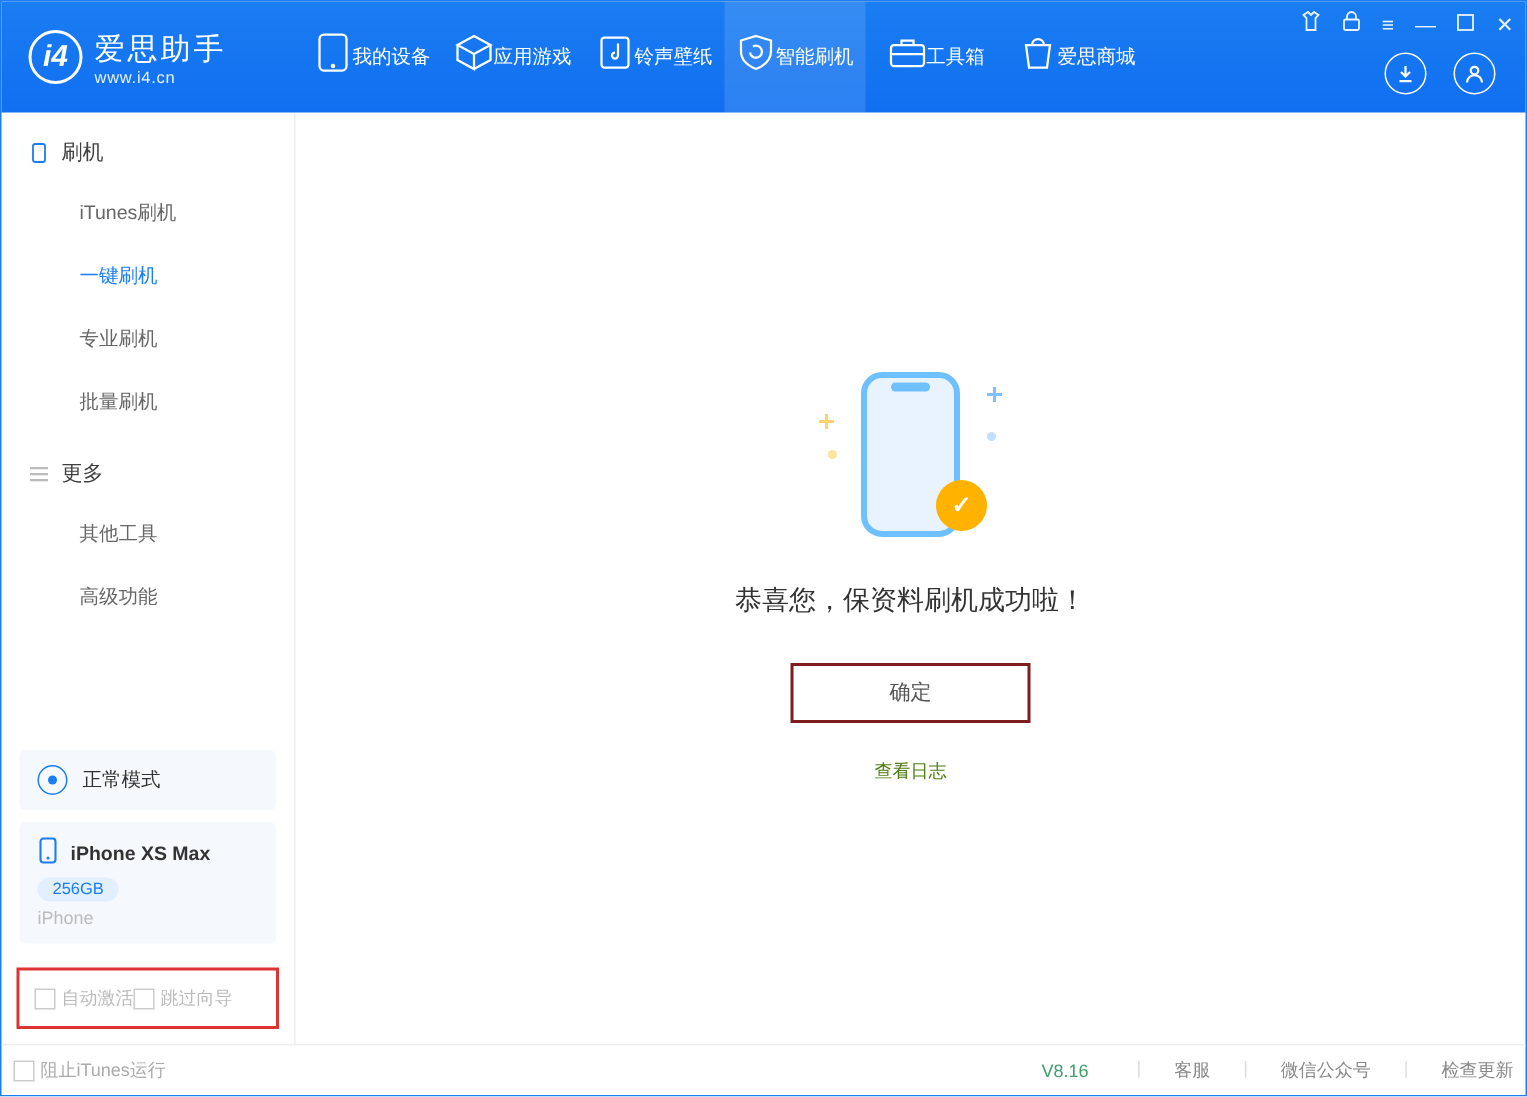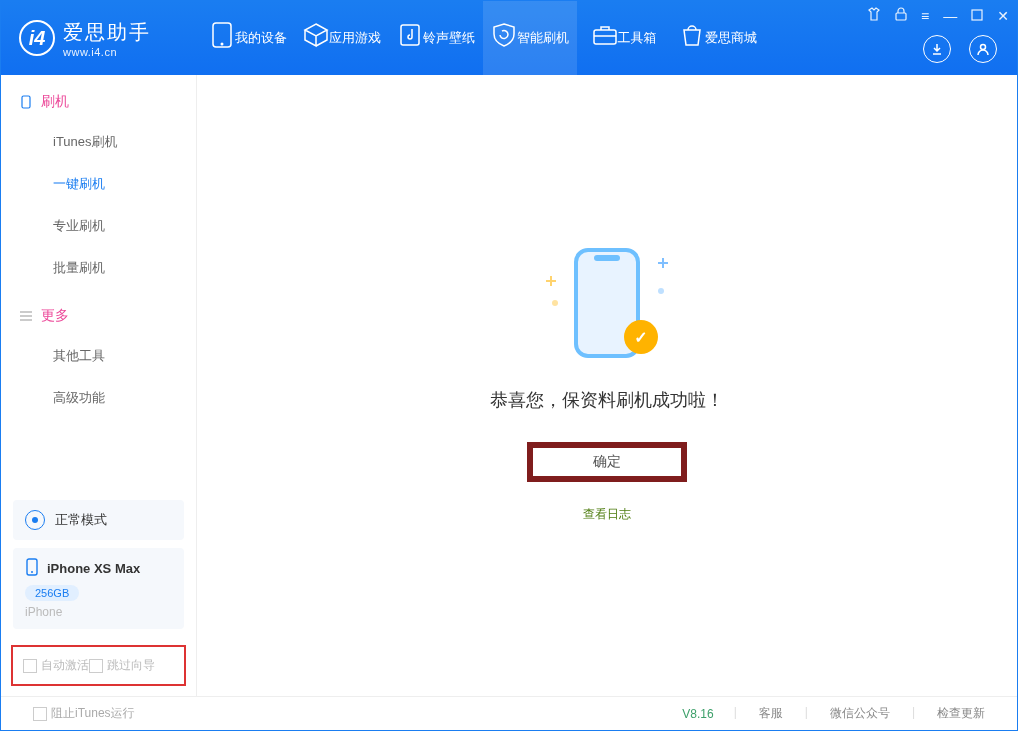--- a/index.html
+++ b/index.html
@@ -14,21 +14,21 @@
 .nav { display: flex; height: 100%; }
 .nav-item { width: 94px; display: flex; flex-direction: row; align-items: center; justify-content: center; color: #fff; font-size: 13px; cursor: pointer; }
 .nav-item.active { background: rgba(255,255,255,.12); }
 .nav-icon { width: 26px; height: 26px; margin-bottom: 6px; display:flex; align-items:center; justify-content:center; }
 .win-controls { position: absolute; right: 8px; top: 6px; display: flex; gap: 14px; color:#fff; font-size:14px; align-items:center; }
 .win-controls span { cursor:pointer; opacity:.9; }
 .account-icons { position:absolute; right:20px; bottom:12px; display:flex; gap:18px; }
 .circ-icon { width:28px; height:28px; border:1.5px solid #fff; border-radius:50%; display:flex; align-items:center; justify-content:center; color:#fff; cursor:pointer; }
 .body { flex:1; display:flex; overflow:hidden; }
 .sidebar { width: 196px; border-right:1px solid #eee; display:flex; flex-direction:column; }
-.side-group-title { display:flex; align-items:center; gap:8px; padding:18px 18px 10px; font-size:14px; color:#ec4899; }
+.side-group-title { display:flex; align-items:center; gap:8px; padding:18px 18px 10px; font-size:14px; color:#404040; }
 .side-group-title .ico { width:14px; height:14px; display:inline-block; }
 .side-item { padding:12px 10px 12px 52px; font-size:13px; color:#666; cursor:pointer; }
 .side-item.active { color:#1a7df1; }
 .sidebar-flex { flex:1; }
 .mode-card { margin: 6px 12px 8px; padding:10px 12px; background:#f5f8fc; border-radius:4px; display:flex; align-items:center; gap:10px; font-size:13px; color:#333; }
 .mode-dot { width:20px;height:20px;border:1.5px solid #1a7df1;border-radius:50%;display:flex;align-items:center;justify-content:center; position:relative;}
 .mode-dot::before{content:"";width:6px;height:6px;background:#1a7df1;border-radius:50%;}
 .device-card { margin: 0 12px 10px; padding:10px 12px; background:#f5f8fc; border-radius:4px; font-size:12px; color:#333; }
 .device-card .name { font-weight:bold; font-size:13px; display:flex; align-items:center; gap:8px;}
 .device-card .cap { display:inline-block; margin-top:6px; padding:2px 10px; border-radius:10px; background:#e1efff; color:#1a7df1; font-size:11px; }
@@ -40,23 +40,23 @@
 .phone-body { width:66px; height:110px; border:4px solid #6ec0ff; border-radius:14px; background:#e8f3ff; position:absolute; left:22px; top:0;}
 .phone-notch{width:26px;height:6px;background:#6ec0ff;border-radius:3px;position:absolute;left:42px;top:7px;}
 .check-badge{width:34px;height:34px;background:#ffb300;border-radius:50%;position:absolute;right:4px;bottom:4px;display:flex;align-items:center;justify-content:center;color:#fff;font-weight:bold;}
 .spark{width:10px;height:10px;position:absolute;background:transparent;}
 .spark::before,.spark::after{content:"";position:absolute;background:#ffd36e;}
 .spark::before{width:10px;height:2px;top:4px;left:0;}
 .spark::after{width:2px;height:10px;left:4px;top:0;}
 .spark.blue::before,.spark.blue::after{background:#7fbfff;}
 .dot-spark{width:6px;height:6px;border-radius:50%;position:absolute;}
 .success-msg { font-size:18px; color:#333; margin-bottom:30px;}
-.ok-btn { width:160px; height:40px; border:6px solid #7f1d1d; background:#fff; font-size:14px; color:#555; cursor:pointer; margin-bottom:24px;}
+.ok-btn { width:160px; height:40px; border:2px solid #7f1d1d; background:#fff; font-size:14px; color:#555; cursor:pointer; margin-bottom:24px;}
 .log-link { font-size:12px; color:#4d7c0f; cursor:pointer;}
-.statusbar { height:34px; border-top:1px solid #eee; display:flex; align-items:center; padding:0 32px; font-size:12px; color:#aaa; gap:4px;}
+.statusbar { height:34px; border-top:1px solid #eee; display:flex; align-items:center; padding:0 8px; font-size:12px; color:#aaa; gap:16px;}
 .statusbar .left { flex:1; display:flex; align-items:center; gap:6px;}
 .statusbar .links { display:flex; gap:22px; color:#888;}
 .statusbar .links span{cursor:pointer;}
 .statusbar .sep{color:#ddd;}
 .ver{color:#3da06a; margin-right:16px;}
 </style>
 </head>
 <body>
 
 <div class="window">

